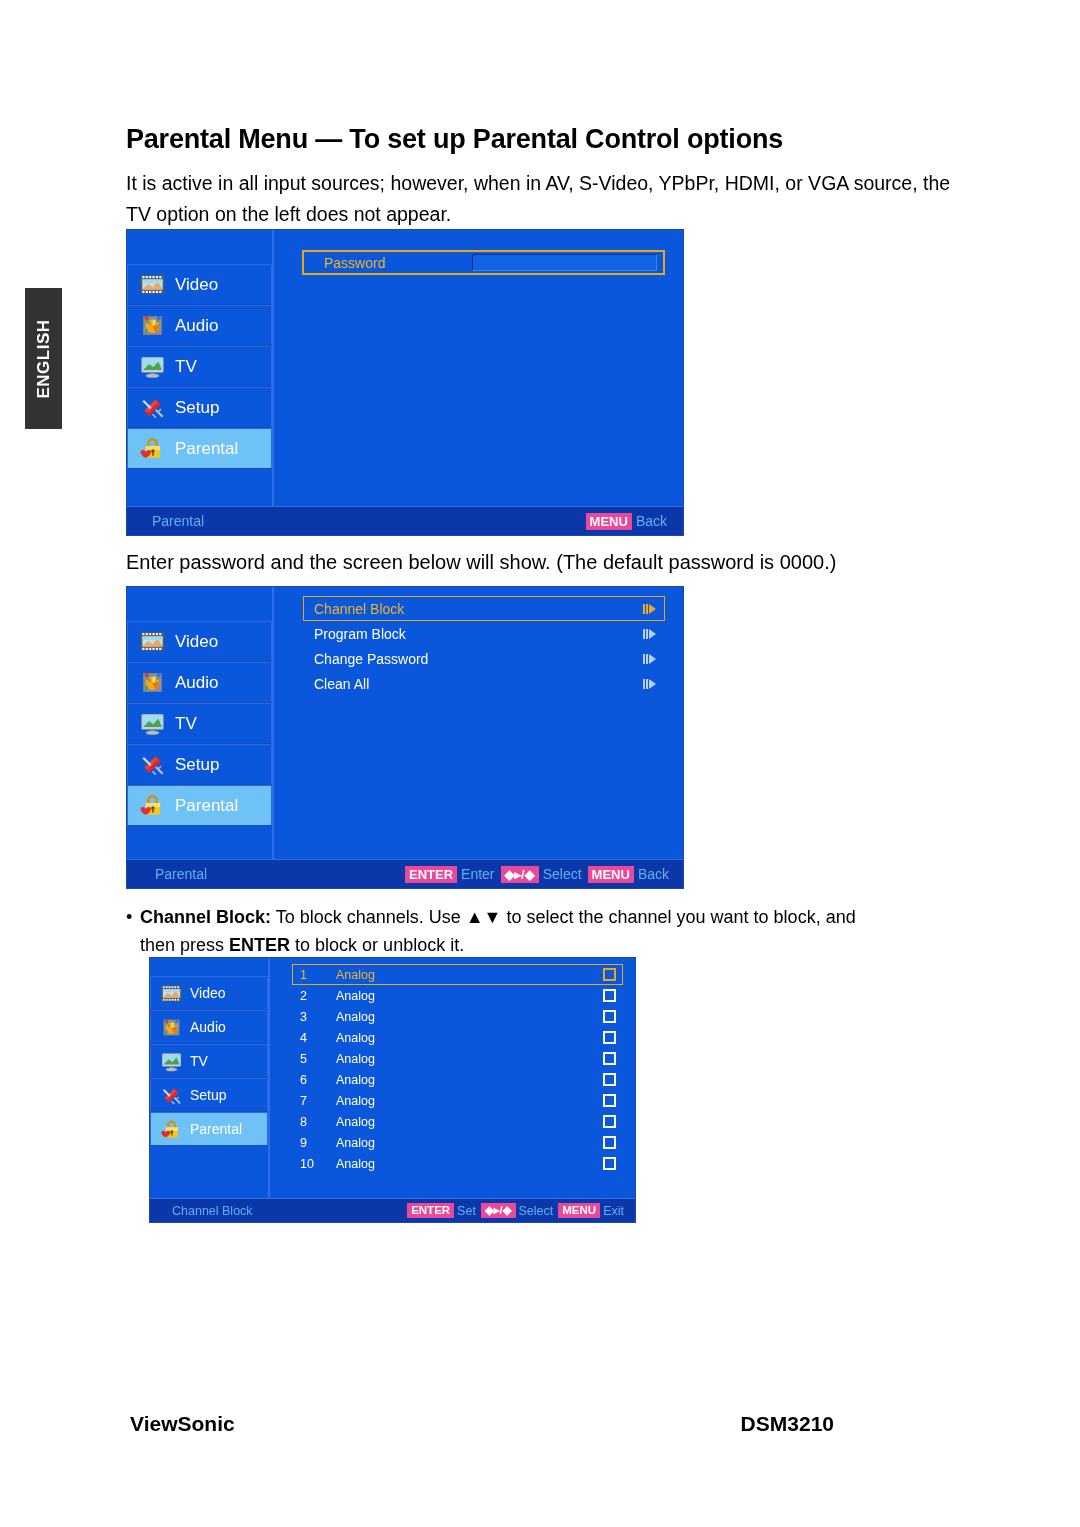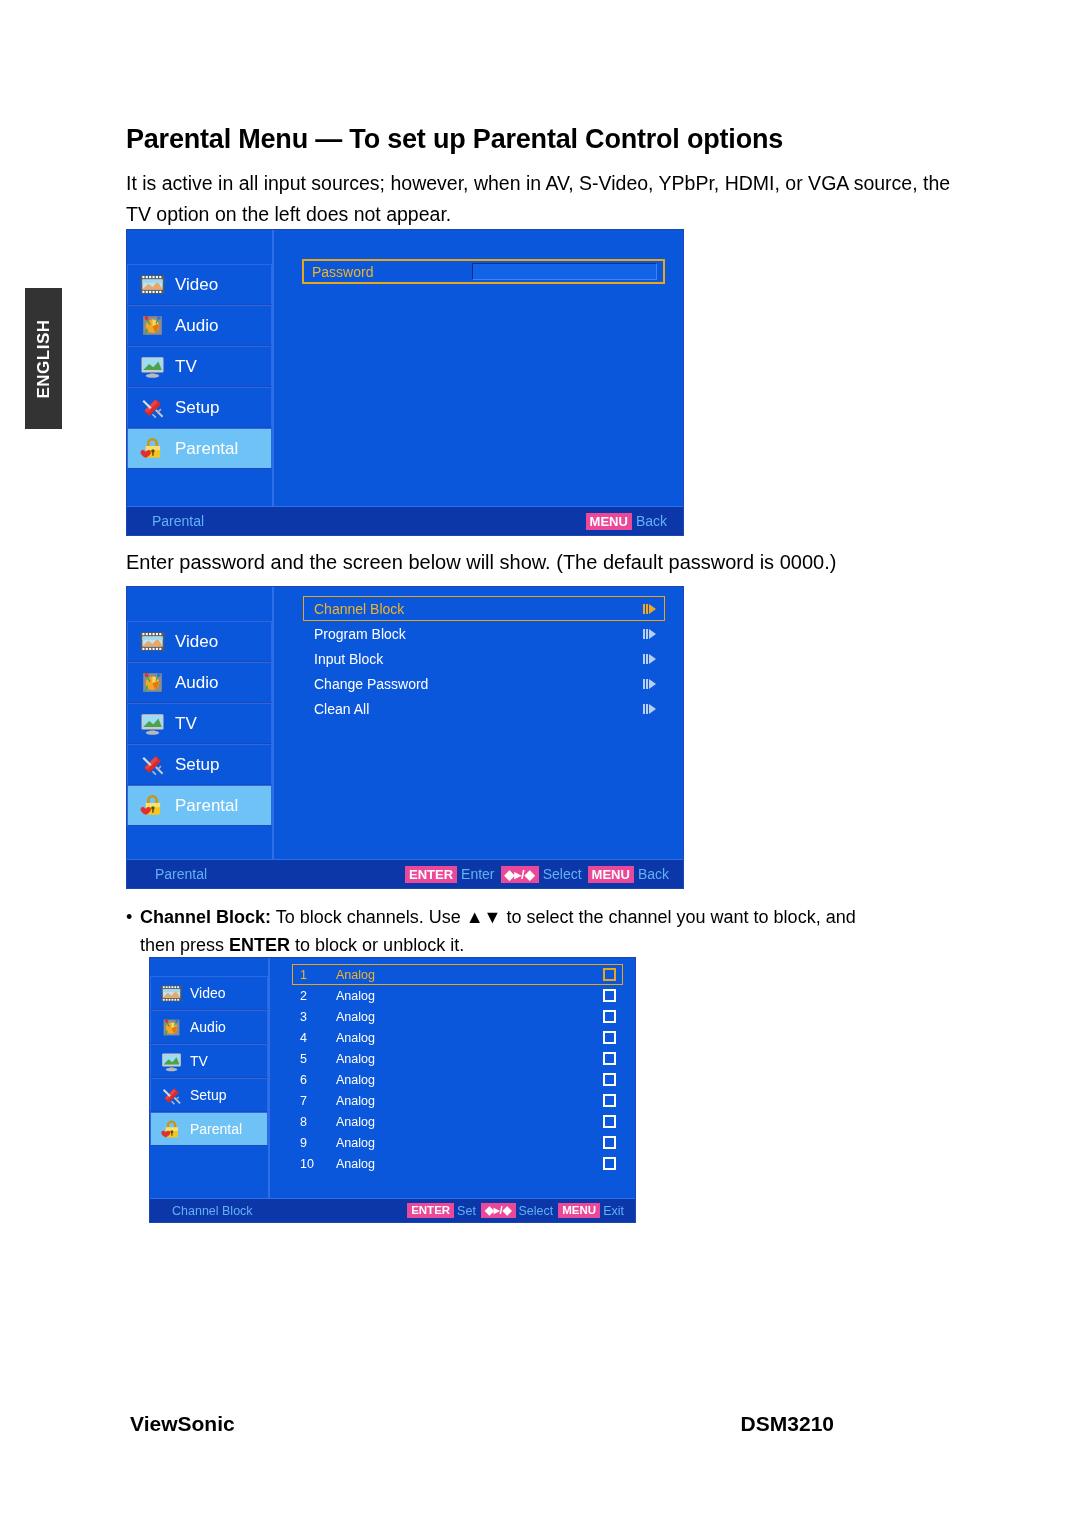--- a/index.html
+++ b/index.html
@@ -150,21 +150,21 @@
   .ch-row.sel .cbx{border-color:#e8a61d;}
 
   
   #panel1{left:126px;top:229px;width:558px;height:307px;}
   #panel1 .nav{width:147px;}
   #panel1 .nav .pad-top{height:34px;}
   #panel1 .nav-item{height:41px;padding-left:11px;}
   #panel1 .nav-item .ico{width:27px;height:27px;margin-right:9px;}
   #panel1 .nav-item .lbl{font-size:17px;}
   #panel1 .content{padding:10px 18px 0 28px;}
-  #panel1 .pwfield{height:25px;margin-top:19px;padding:0 6px 0 8px;}
+  #panel1 .pwfield{height:25px;margin-top:10px;padding:0 6px 0 20px;}
   #panel1 .pwfield .plabel{font-size:14px;}
   #panel1 .pwfield .pbox{width:185px;height:17px;margin-left:auto;}
   #panel1 .status{height:29px;padding:0 10px 0 25px;font-size:14px;}
 
   #panel2{left:126px;top:586px;width:558px;height:303px;}
   #panel2 .nav{width:147px;}
   #panel2 .nav .pad-top{height:34px;}
   #panel2 .nav-item{height:41px;padding-left:11px;}
   #panel2 .nav-item .ico{width:27px;height:27px;margin-right:9px;}
   #panel2 .nav-item .lbl{font-size:17px;}
@@ -415,28 +415,20 @@
       </div>
       <div class="row">
         <span class="rtitle">Program Block</span>
         <span class="arrw">
             <i></i>
             <i></i>
             <span class="tri"></span>
           </span>
       </div>
       <div class="row">
-        <span class="rtitle">Input Block</span>
-        <span class="arrw">
-            <i></i>
-            <i></i>
-            <span class="tri"></span>
-          </span>
-      </div>
-      <div class="row">
         <span class="rtitle">Change Password</span>
         <span class="arrw">
             <i></i>
             <i></i>
             <span class="tri"></span>
           </span>
       </div>
       <div class="row">
         <span class="rtitle">Clean All</span>
         <span class="arrw">

